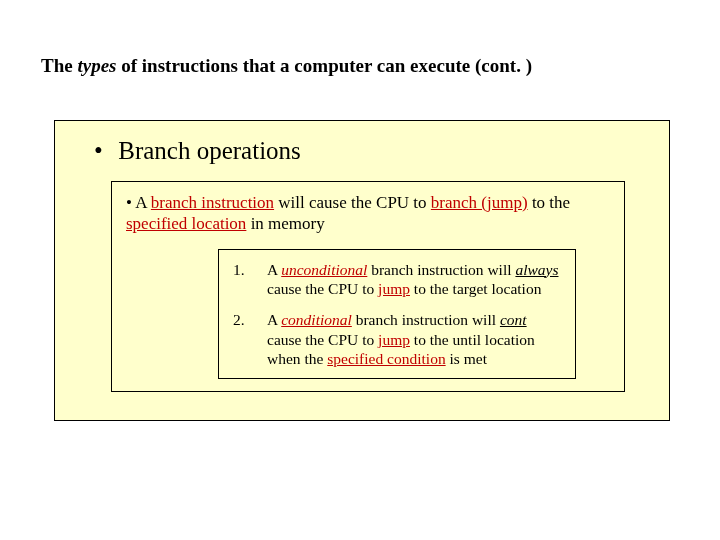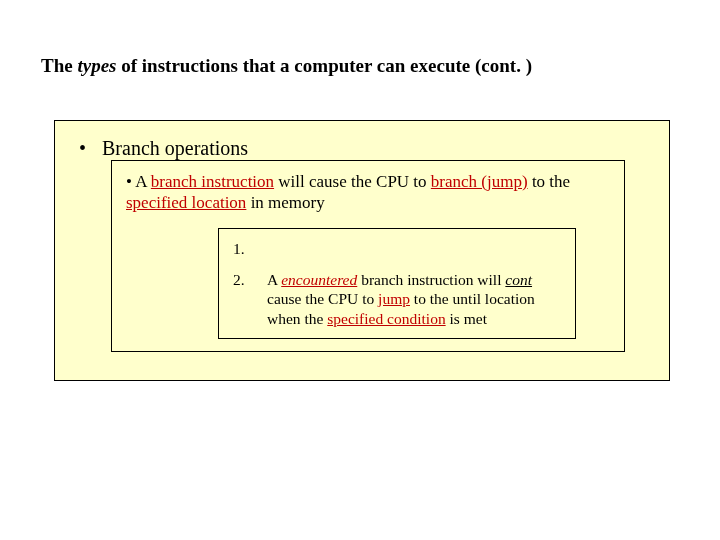--- a/index.html
+++ b/index.html
@@ -35,22 +35,23 @@
     position: absolute;
     top: 120px;
     left: 54px;
     width: 616px;
     box-sizing: border-box;
     background: #ffffcc;
     border: 1.5px solid #000;
     padding: 16px 0 28px 0;
   }
   .main-bullet {
-    font-size: 20px;
-    padding-left: 24px;
+    font-size: 25px;
+    padding-left: 39px;
+    margin-bottom: 16px;
   }
   .main-bullet .dot {
     display: inline-block;
     width: 18px;
   }
   .inner-box {
     margin: 0 44px 0 56px;
     border: 1.5px solid #000;
     background: #ffffcc;
     padding: 10px 18px 12px 14px;
@@ -110,26 +111,29 @@
       <p>
         <span>• A </span><span class="red u">branch instruction</span><span> will cause the CPU to </span><span class="red u">branch (jump)</span><span> to the </span><span class="red u">specified location</span><span> in memory</span>
       </p>
 
 
 
       <div class="kinds-box">
 
         <div class="row">
           <div class="num">1.</div>
+          <div class="txt">
+            <span>A </span><span class="red i u">unconditional</span><span> branch instruction will </span><span class="i u">always</span><span> cause the CPU to </span><span class="red u">jump</span><span> to the target location</span>
+          </div>
         </div>
 
         <div class="row">
           <div class="num">2.</div>
           <div class="txt">
-            <span>A </span><span class="red i u">encountered</span><span> branch instruction will </span><span class="i u">cont</span><span> cause the CPU to </span><span class="red u">jump</span><span> to the until location when the </span><span class="red u">specified condition</span><span> is met</span>
+            <span>A </span><span class="red i u">conditional</span><span> branch instruction will </span><span class="i u">cont</span><span> cause the CPU to </span><span class="red u">jump</span><span> to the until location when the </span><span class="red u">specified condition</span><span> is met</span>
           </div>
         </div>
 
       </div>
 
     </div>
 
   </div>
 
 </div>

